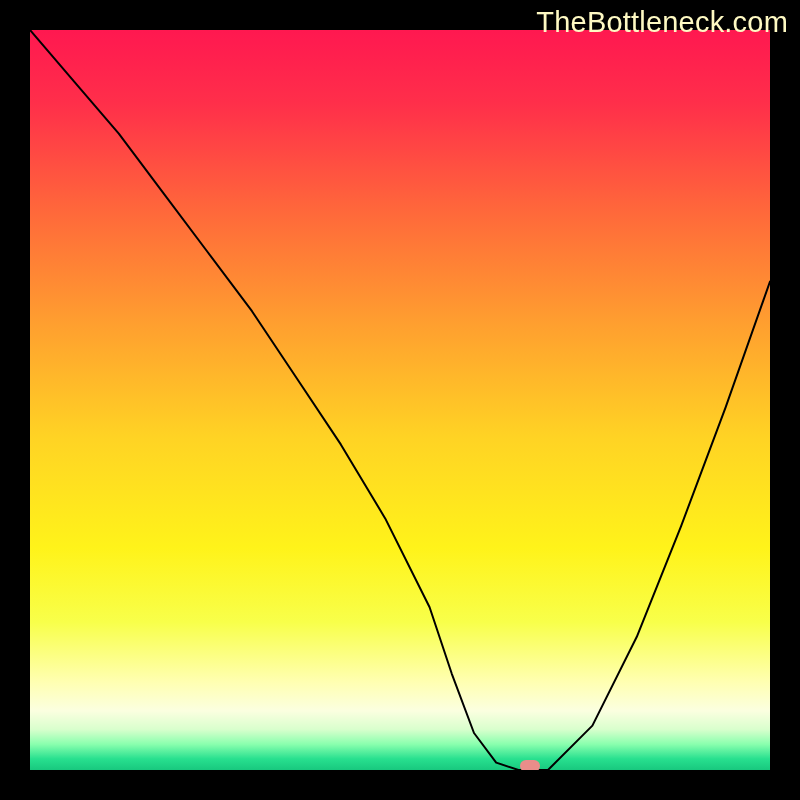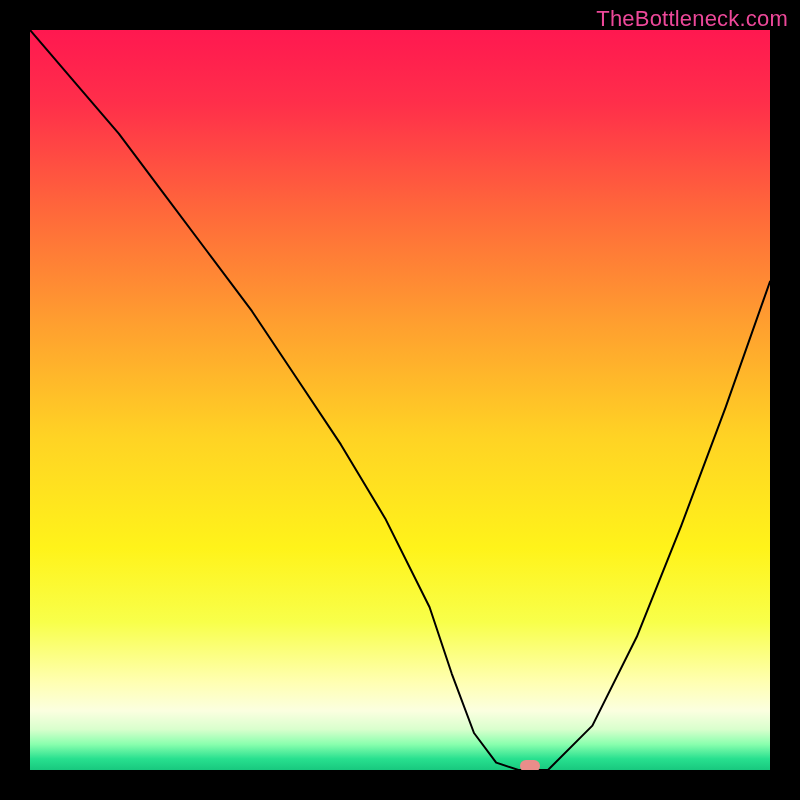--- a/index.html
+++ b/index.html
@@ -13,22 +13,22 @@
   .frame {
     position: relative;
     width: 800px;
     height: 800px;
     background: #000;
   }
   .watermark {
     position: absolute;
     top: 6px;
     right: 12px;
-    color: #ec4899;
-    font-size: 22px;
+    color: #fef9c3;
+    font-size: 29px;
     font-weight: 500;
     letter-spacing: 0.2px;
     z-index: 5;
   }
   .plot {
     position: absolute;
     left: 30px;
     top: 30px;
     width: 740px;
     height: 740px;

